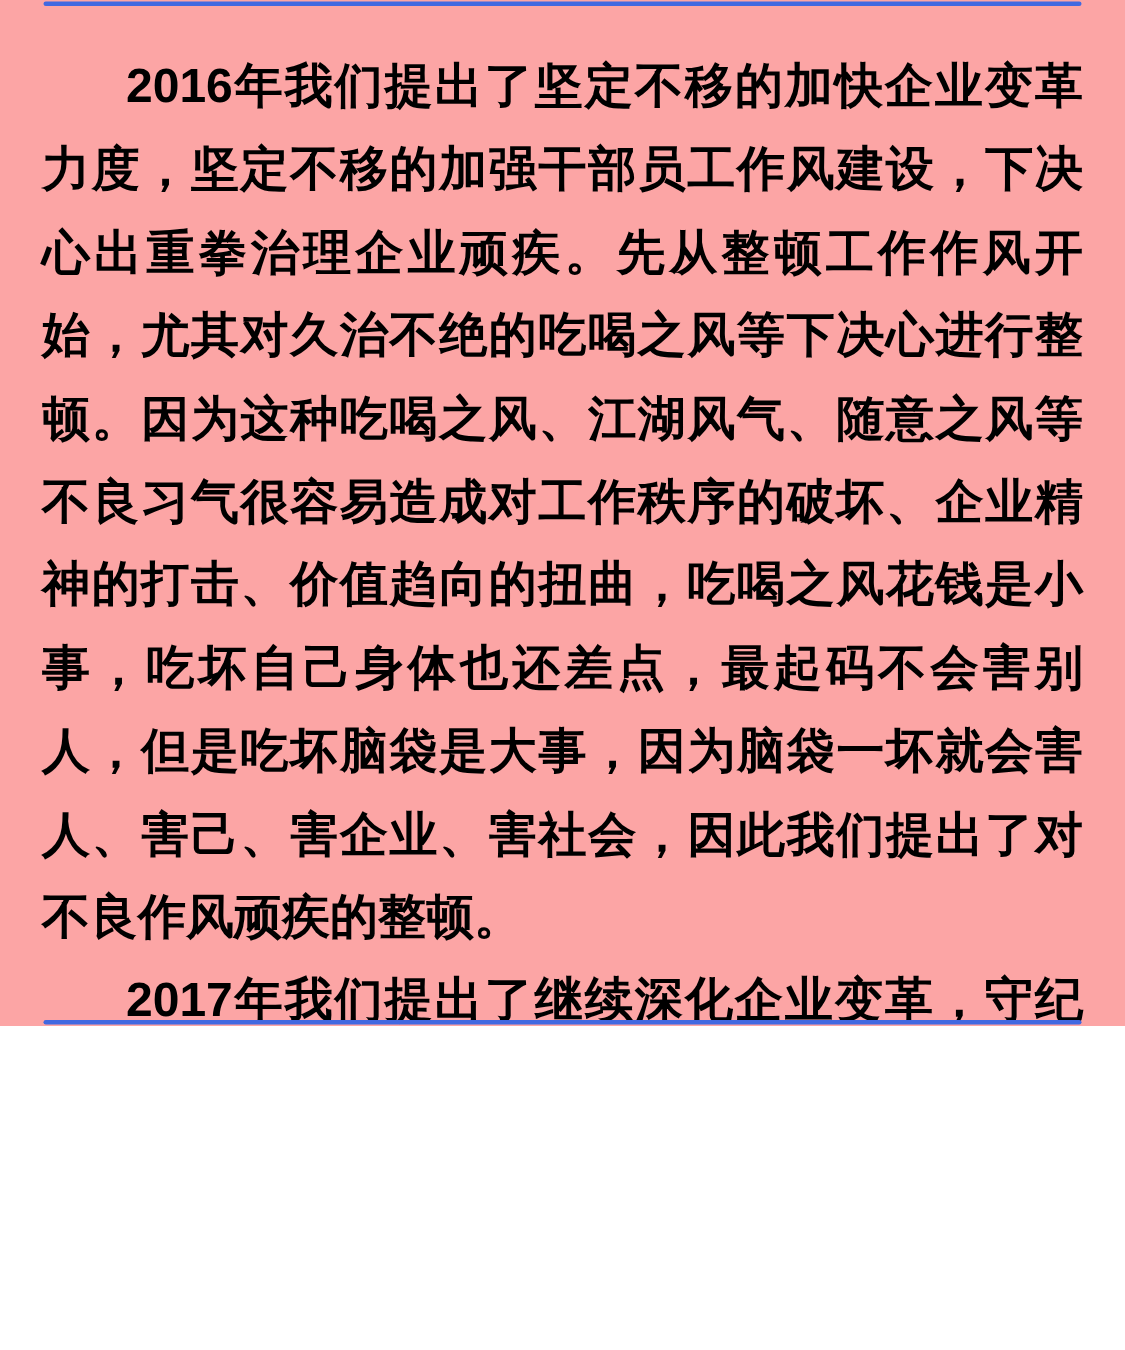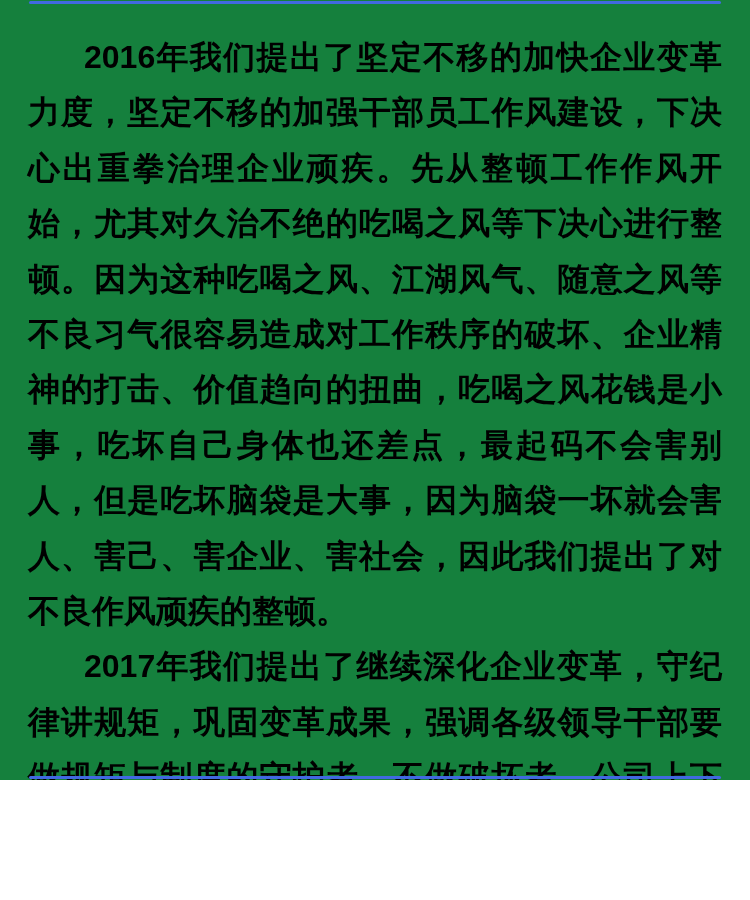--- a/index.html
+++ b/index.html
@@ -3,22 +3,22 @@
 <meta charset="utf-8">
 <style>
   html, body {
     margin: 0;
     padding: 0;
     background: #ffffff;
   }
   .page {
     position: relative;
     width: 750px;
-    height: 780px;
-    background: #15803d;
+    height: 684px;
+    background: #fca5a5;
     overflow: hidden;
     font-family: "Liberation Sans", sans-serif;
   }
   .divider {
     position: absolute;
     left: 29px;
     width: 692px;
     height: 3px;
     border-radius: 2px;
   }

